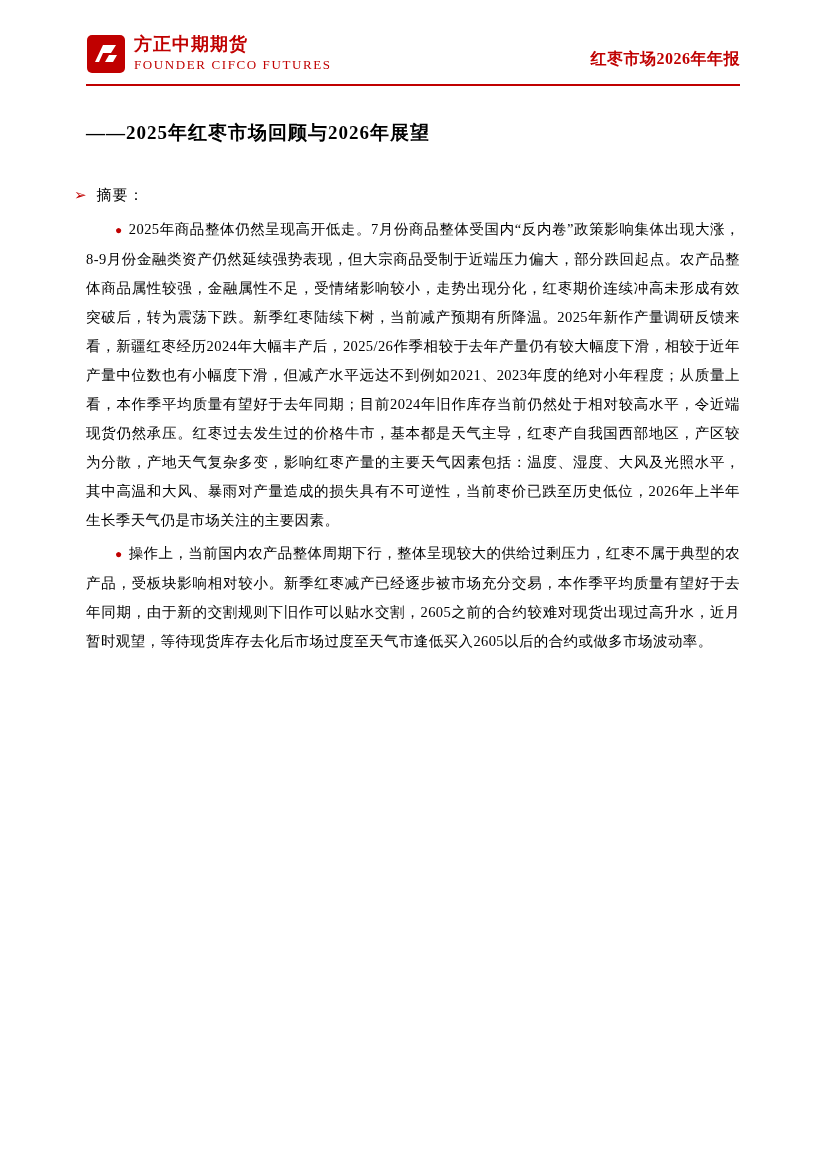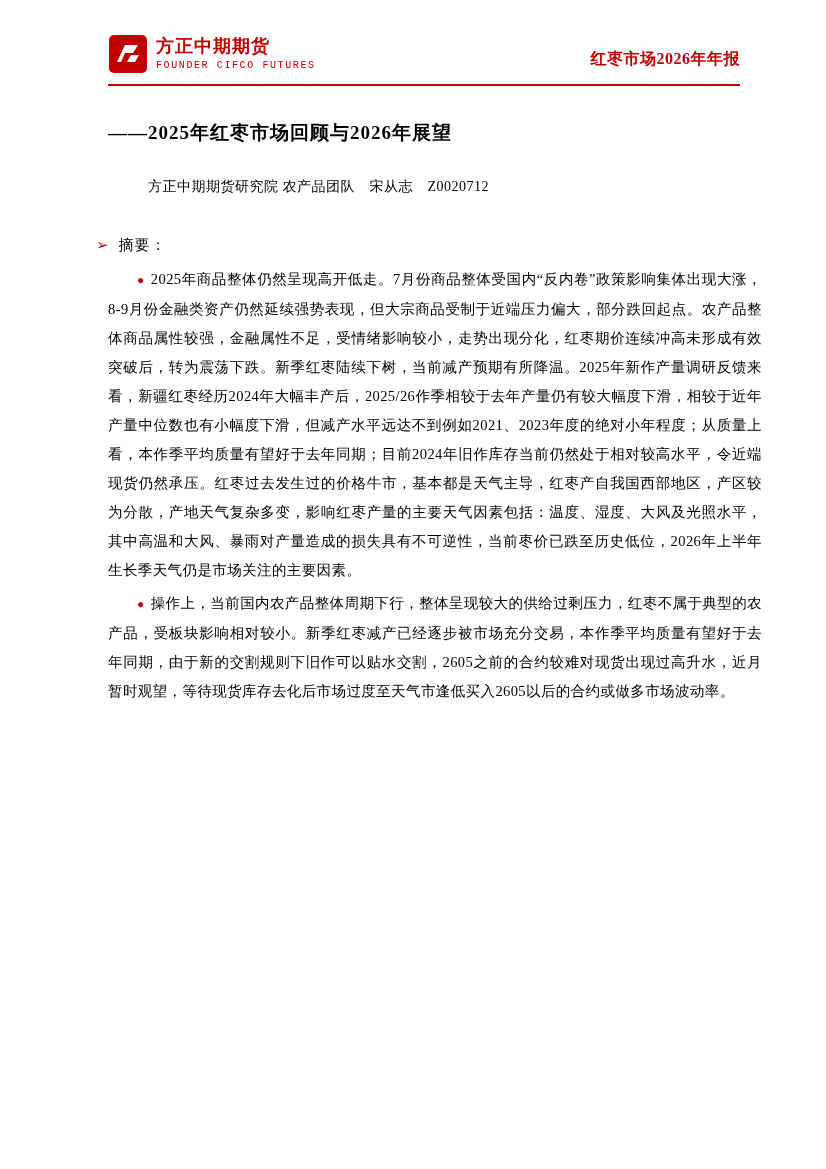--- a/index.html
+++ b/index.html
@@ -8,21 +8,21 @@
     font-family: "Liberation Serif", "DejaVu Serif", serif;
     width: 826px;
     height: 1169px;
     position: relative;
     color: #000000;
   }
   .page {
     width: 826px;
     height: 1169px;
     background: #ffffff;
-    padding: 34px 86px 0 108px;
+    padding: 34px 86px 0 86px;
     position: relative;
   }
 
   
   .header {
     display: flex;
     align-items: flex-end;
     justify-content: space-between;
     padding-bottom: 10px;
     border-bottom: 2px solid #c00000;
@@ -35,24 +35,24 @@
   .logo-mark { width: 40px; height: 40px; flex: 0 0 auto; }
   .brand-text { display: flex; flex-direction: column; line-height: 1.1; }
   .brand-cn {
     color: #c00000;
     font-weight: bold;
     font-size: 18px;
     letter-spacing: 1px;
   }
   .brand-en {
     color: #c00000;
-    font-size: 10px;
+    font-size: 13px;
     letter-spacing: 1.6px;
     margin-top: 3px;
-    font-family: Liberation Mono, monospace;
+    font-family: Liberation Serif, serif;
   }
   .report-label {
     color: #c00000;
     font-weight: bold;
     font-size: 16px;
     padding-bottom: 4px;
     letter-spacing: 0.5px;
   }
 
   
@@ -130,21 +130,20 @@
         <span class="brand-cn">方正中期期货</span>
         <span class="brand-en">FOUNDER CIFCO FUTURES</span>
       </span>
     </div>
     <div class="report-label">红枣市场2026年年报</div>
   </div>
 
 
   <div class="doc-subtitle">——2025年红枣市场回顾与2026年展望</div>
 
-  <div class="byline">方正中期期货研究院 农产品团队　宋从志　Z0020712</div>
 
   <div class="abstract-heading">
     <span class="abstract-marker">➢</span>
     <span class="abstract-title">摘要：</span>
   </div>
 
   <div class="abstract-body">
     <p class="para"><span class="bullet">●</span><span>2025年商品整体仍然呈现高开低走。7月份商品整体受国内“反内卷”政策影响集体出现大涨，8-9月份金融类资产仍然延续强势表现，但大宗商品受制于近端压力偏大，部分跌回起点。农产品整体商品属性较强，金融属性不足，受情绪影响较小，走势出现分化，红枣期价连续冲高未形成有效突破后，转为震荡下跌。新季红枣陆续下树，当前减产预期有所降温。2025年新作产量调研反馈来看，新疆红枣经历2024年大幅丰产后，2025/26作季相较于去年产量仍有较大幅度下滑，相较于近年产量中位数也有小幅度下滑，但减产水平远达不到例如2021、2023年度的绝对小年程度；从质量上看，本作季平均质量有望好于去年同期；目前2024年旧作库存当前仍然处于相对较高水平，令近端现货仍然承压。红枣过去发生过的价格牛市，基本都是天气主导，红枣产自我国西部地区，产区较为分散，产地天气复杂多变，影响红枣产量的主要天气因素包括：温度、湿度、大风及光照水平，其中高温和大风、暴雨对产量造成的损失具有不可逆性，当前枣价已跌至历史低位，2026年上半年生长季天气仍是市场关注的主要因素。</span></p>
     <p class="para"><span class="bullet">●</span><span>操作上，当前国内农产品整体周期下行，整体呈现较大的供给过剩压力，红枣不属于典型的农产品，受板块影响相对较小。新季红枣减产已经逐步被市场充分交易，本作季平均质量有望好于去年同期，由于新的交割规则下旧作可以贴水交割，2605之前的合约较难对现货出现过高升水，近月暂时观望，等待现货库存去化后市场过度至天气市逢低买入2605以后的合约或做多市场波动率。</span></p>
   </div>

